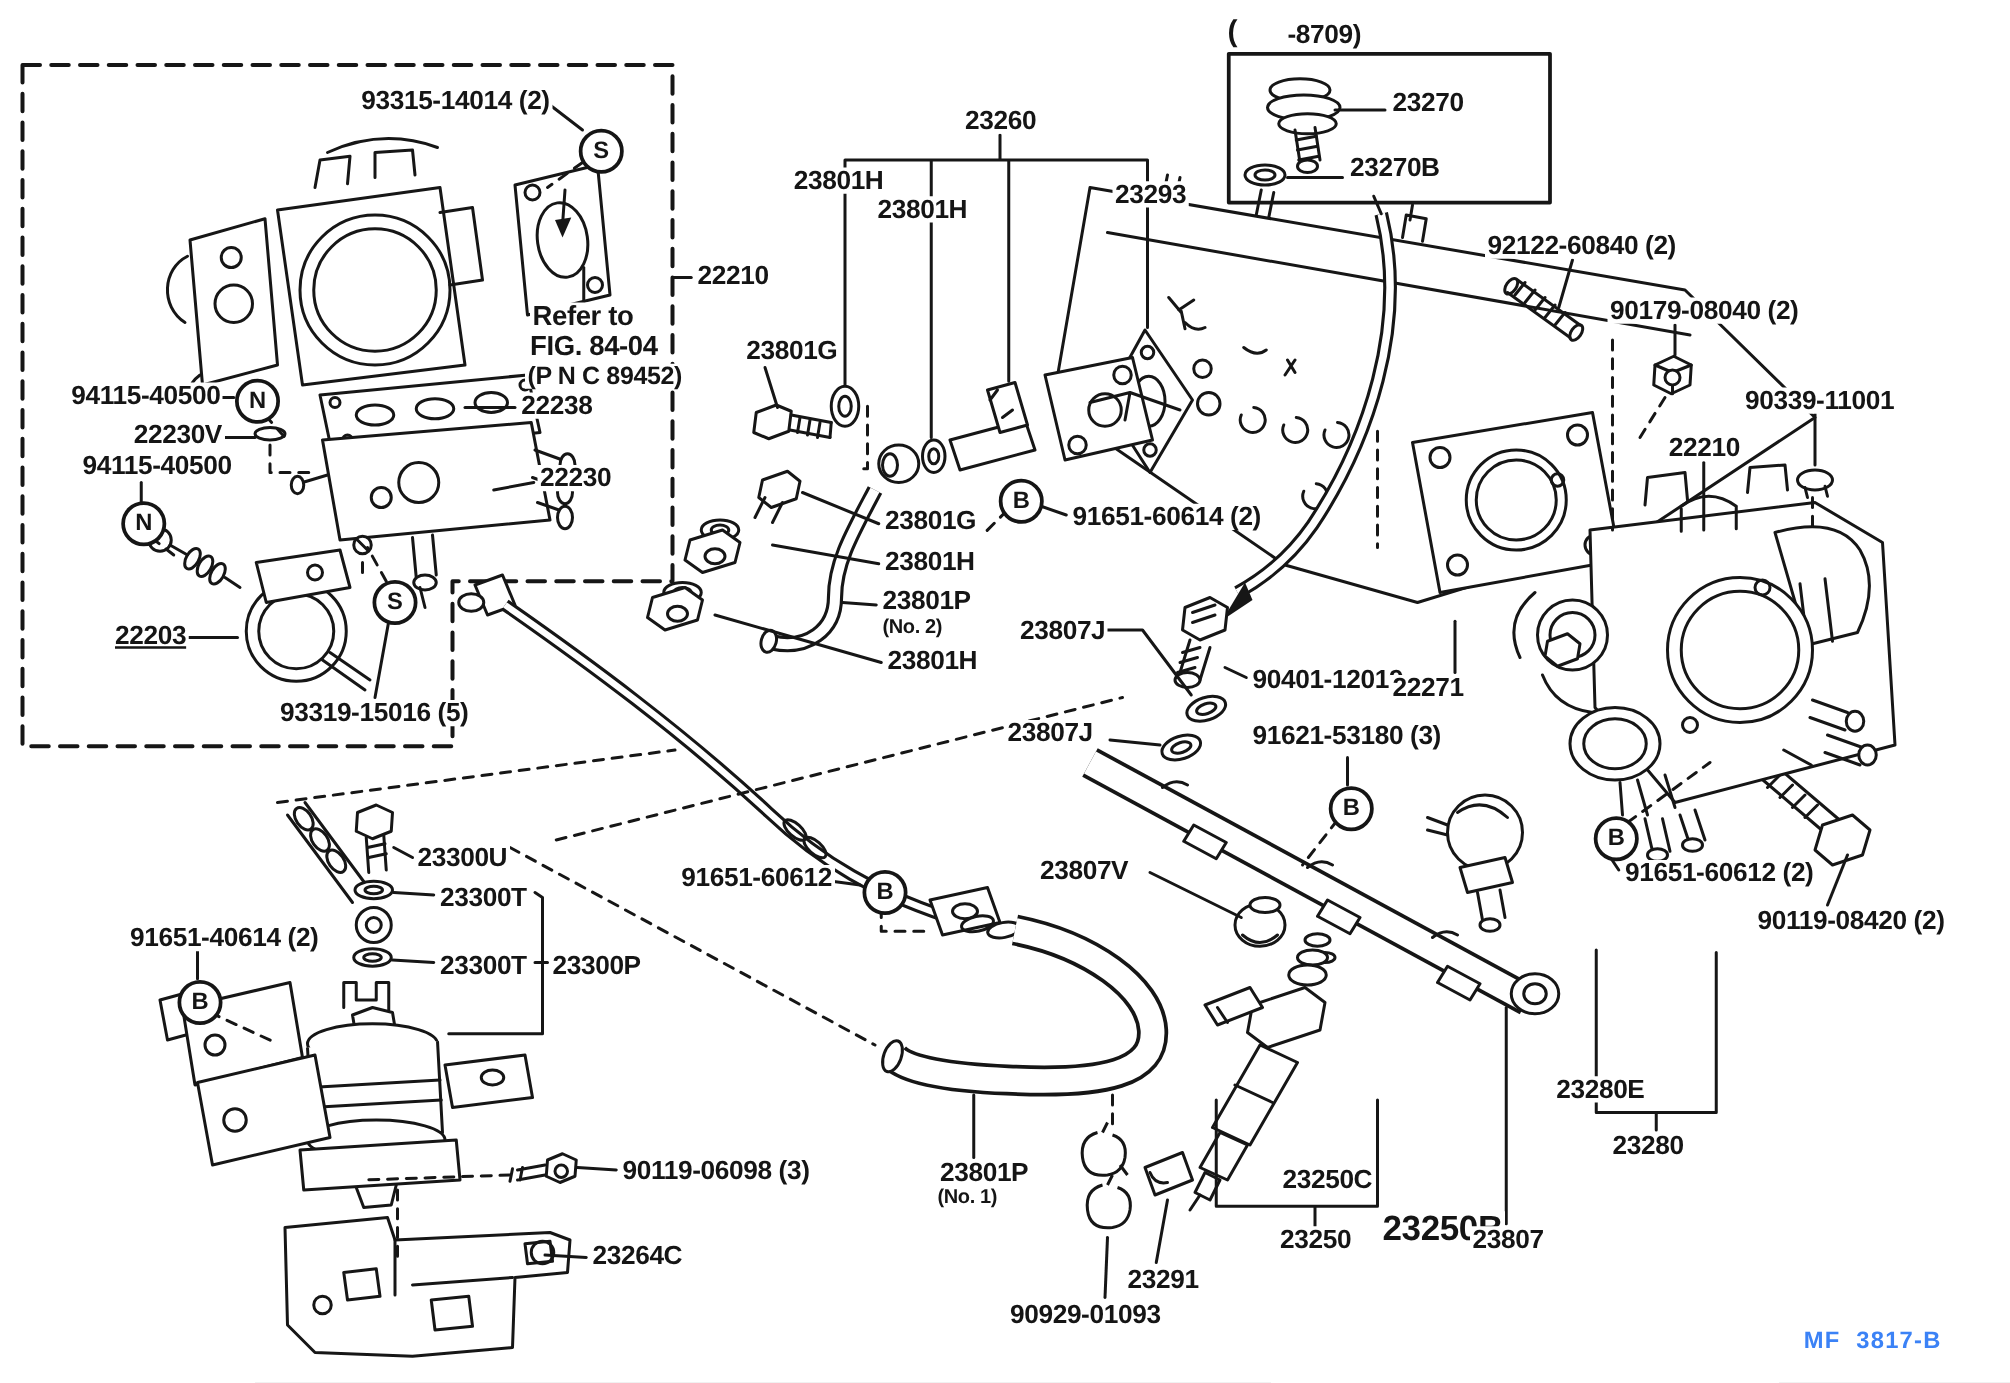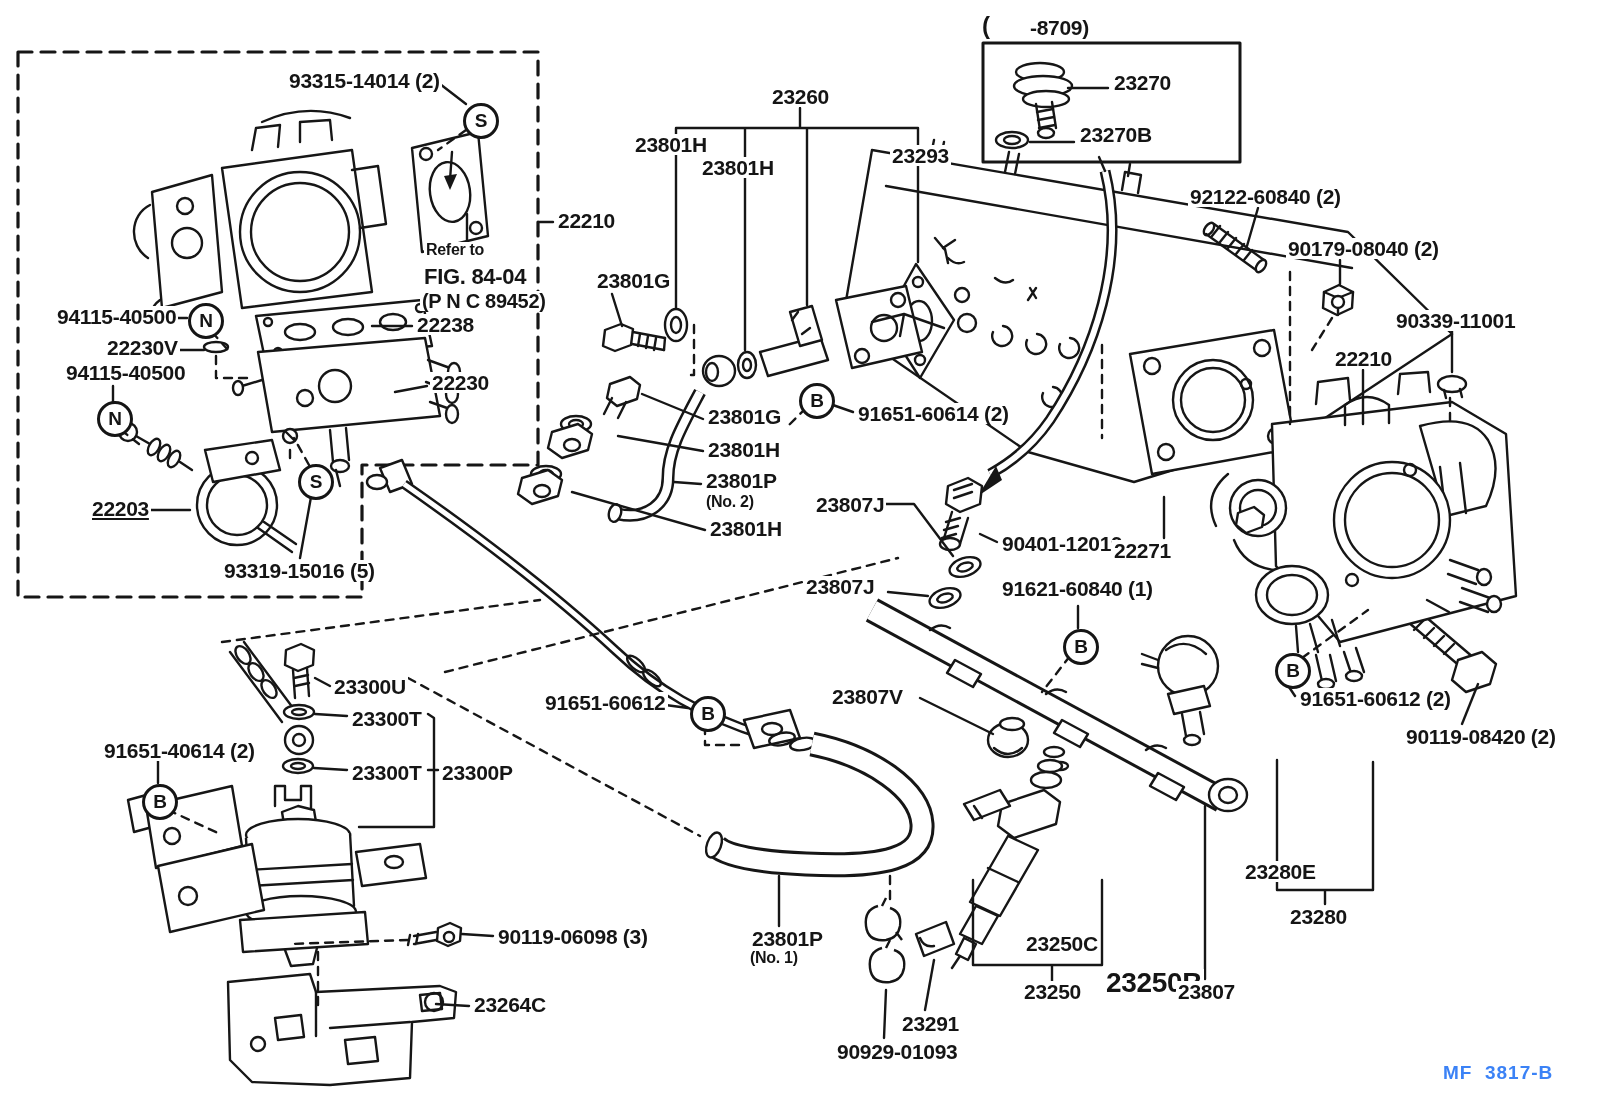--- a/index.html
+++ b/index.html
@@ -401,21 +401,21 @@
     <path d="M1450,398 V426"></path>
     <path d="M222,642 L540,600"></path>
     <path d="M445,672 L898,558"></path>
     <path d="M408,678 L700,836"></path>
   </g>
 </svg>
 
 <div id="label-layer">
       <div class="part-label" style="left: 287px; top: 70px; font-size: 21px;">93315-14014 (2)</div>
       <div class="part-label" style="left: 556px; top: 210px; font-size: 21px;">22210</div>
-      <div class="part-label" style="left: 424px; top: 242px; font-size: 16px;">Refer to</div>
+      <div class="part-label" style="left: 424px; top: 242px; font-size: 22px;">Refer to</div>
       <div class="part-label" style="left: 422px; top: 266px; font-size: 22px;">FIG. 84-04</div>
       <div class="part-label" style="left: 420px; top: 291px; font-size: 20px;">(P N C 89452)</div>
       <div class="part-label" style="left: 55px; top: 306px; font-size: 21px;">94115-40500</div>
       <div class="part-label" style="left: 415px; top: 314px; font-size: 21px;">22238</div>
       <div class="part-label" style="left: 105px; top: 337px; font-size: 21px;">22230V</div>
       <div class="part-label" style="left: 64px; top: 362px; font-size: 21px;">94115-40500</div>
       <div class="part-label" style="left: 430px; top: 372px; font-size: 21px;">22230</div>
       <div class="part-label" style="left: 90px; top: 498px; font-size: 21px; text-decoration: underline;">22203</div>
       <div class="part-label" style="left: 222px; top: 560px; font-size: 21px;">93319-15016 (5)</div>
       <div class="part-label" style="left: 770px; top: 86px; font-size: 21px;">23260</div>
@@ -426,35 +426,35 @@
       <div class="part-label" style="left: 706px; top: 406px; font-size: 21px;">23801G</div>
       <div class="part-label" style="left: 706px; top: 439px; font-size: 21px;">23801H</div>
       <div class="part-label" style="left: 704px; top: 470px; font-size: 21px;">23801P</div>
       <div class="part-label" style="left: 704px; top: 494px; font-size: 16px;">(No. 2)</div>
       <div class="part-label" style="left: 708px; top: 518px; font-size: 21px;">23801H</div>
       <div class="part-label" style="left: 856px; top: 403px; font-size: 21px;">91651-60614 (2)</div>
       <div class="part-label" style="left: 814px; top: 494px; font-size: 21px;">23807J</div>
       <div class="part-label" style="left: 1000px; top: 533px; font-size: 21px;">90401-12019</div>
       <div class="part-label" style="left: 1112px; top: 540px; font-size: 21px;">22271</div>
       <div class="part-label" style="left: 804px; top: 576px; font-size: 21px;">23807J</div>
-      <div class="part-label" style="left: 1000px; top: 578px; font-size: 21px;">91621-60840 (1)</div>
+      <div class="part-label" style="left: 1000px; top: 578px; font-size: 21px;">91621-53180 (3)</div>
       <div class="part-label" style="left: 830px; top: 686px; font-size: 21px;">23807V</div>
       <div class="part-label" style="left: 543px; top: 692px; font-size: 21px;">91651-60612</div>
       <div class="part-label" style="left: 1298px; top: 688px; font-size: 21px;">91651-60612 (2)</div>
       <div class="part-label" style="left: 1404px; top: 726px; font-size: 21px;">90119-08420 (2)</div>
       <div class="part-label" style="left: 332px; top: 676px; font-size: 21px;">23300U</div>
       <div class="part-label" style="left: 350px; top: 708px; font-size: 21px;">23300T</div>
       <div class="part-label" style="left: 102px; top: 740px; font-size: 21px;">91651-40614 (2)</div>
       <div class="part-label" style="left: 350px; top: 762px; font-size: 21px;">23300T</div>
       <div class="part-label" style="left: 440px; top: 762px; font-size: 21px;">23300P</div>
       <div class="part-label" style="left: 496px; top: 926px; font-size: 21px;">90119-06098 (3)</div>
       <div class="part-label" style="left: 472px; top: 994px; font-size: 21px;">23264C</div>
       <div class="part-label" style="left: 750px; top: 928px; font-size: 21px;">23801P</div>
       <div class="part-label" style="left: 748px; top: 950px; font-size: 16px;">(No. 1)</div>
-      <div class="part-label" style="left: 806px; top: 1041px; font-size: 21px; margin-left: 29px;">90929-01093</div>
+      <div class="part-label" style="left: 806px; top: 1041px; font-size: 21px;">90929-01093</div>
       <div class="part-label" style="left: 900px; top: 1013px; font-size: 21px;">23291</div>
       <div class="part-label" style="left: 1024px; top: 933px; font-size: 21px;">23250C</div>
       <div class="part-label" style="left: 1104px; top: 969px; font-size: 28px;">23250B</div>
       <div class="part-label" style="left: 1022px; top: 981px; font-size: 21px;">23250</div>
       <div class="part-label" style="left: 1176px; top: 981px; font-size: 21px;">23807</div>
       <div class="part-label" style="left: 1243px; top: 861px; font-size: 21px;">23280E</div>
       <div class="part-label" style="left: 1288px; top: 906px; font-size: 21px;">23280</div>
       <div class="part-label" style="left: 980px; top: 14px; font-size: 24px;">(</div>
       <div class="part-label" style="left: 1028px; top: 17px; font-size: 21px;">-8709)</div>
       <div class="part-label" style="left: 1112px; top: 72px; font-size: 21px;">23270</div>

